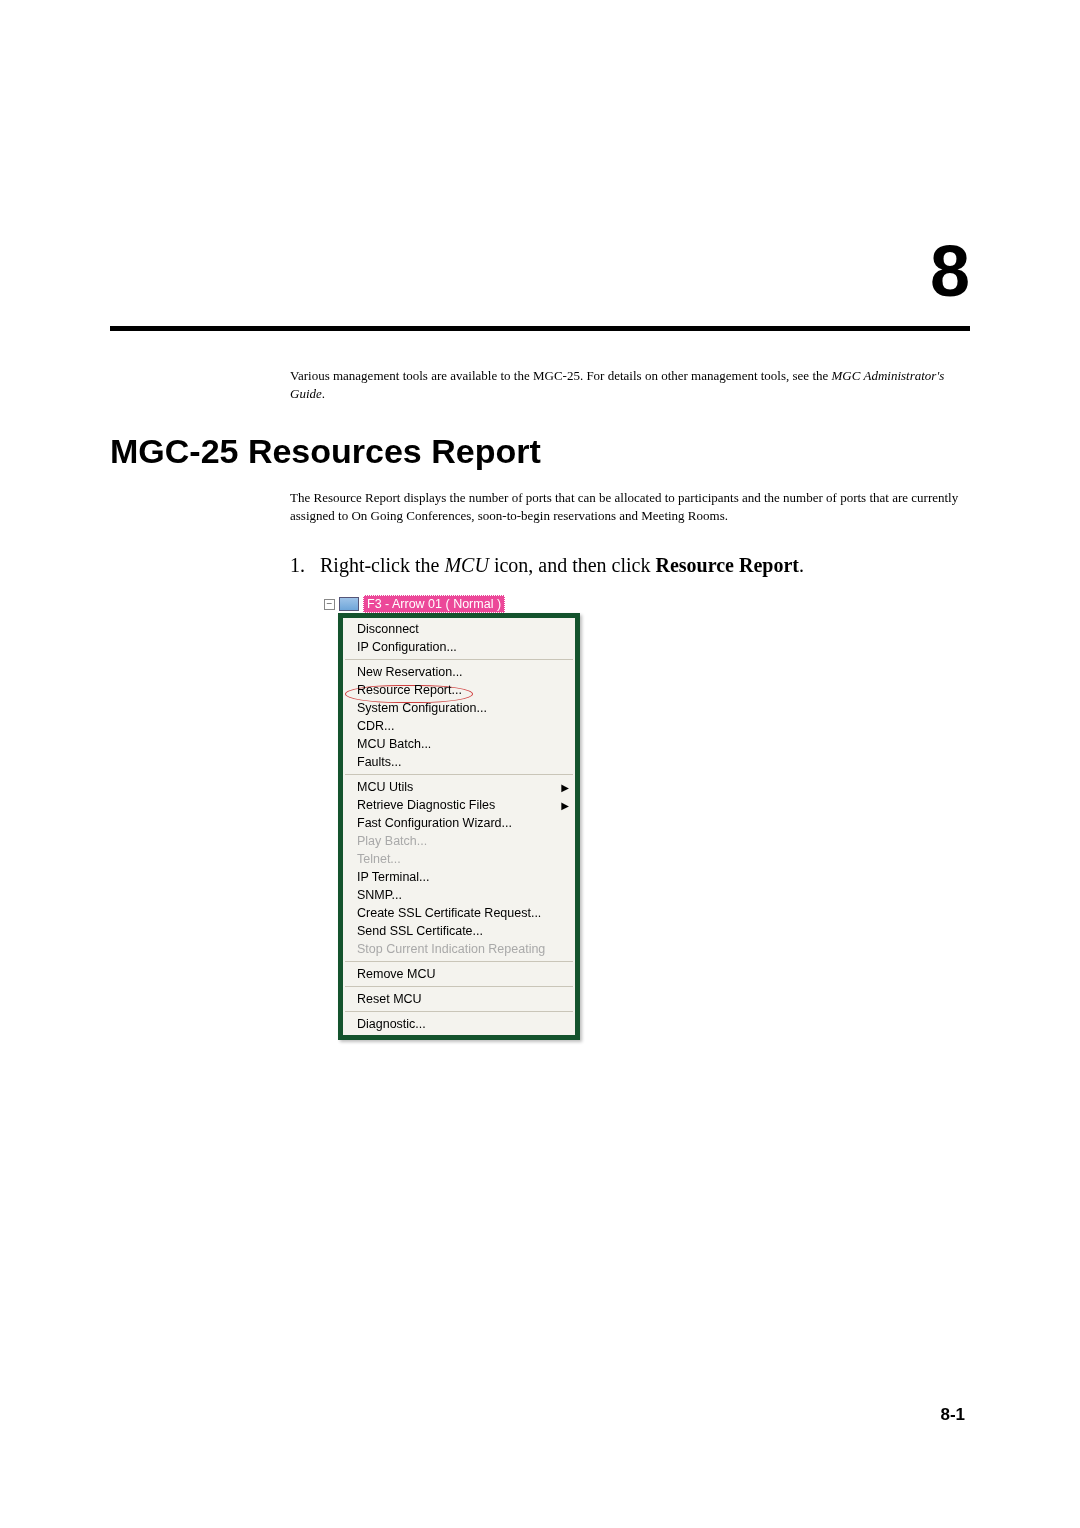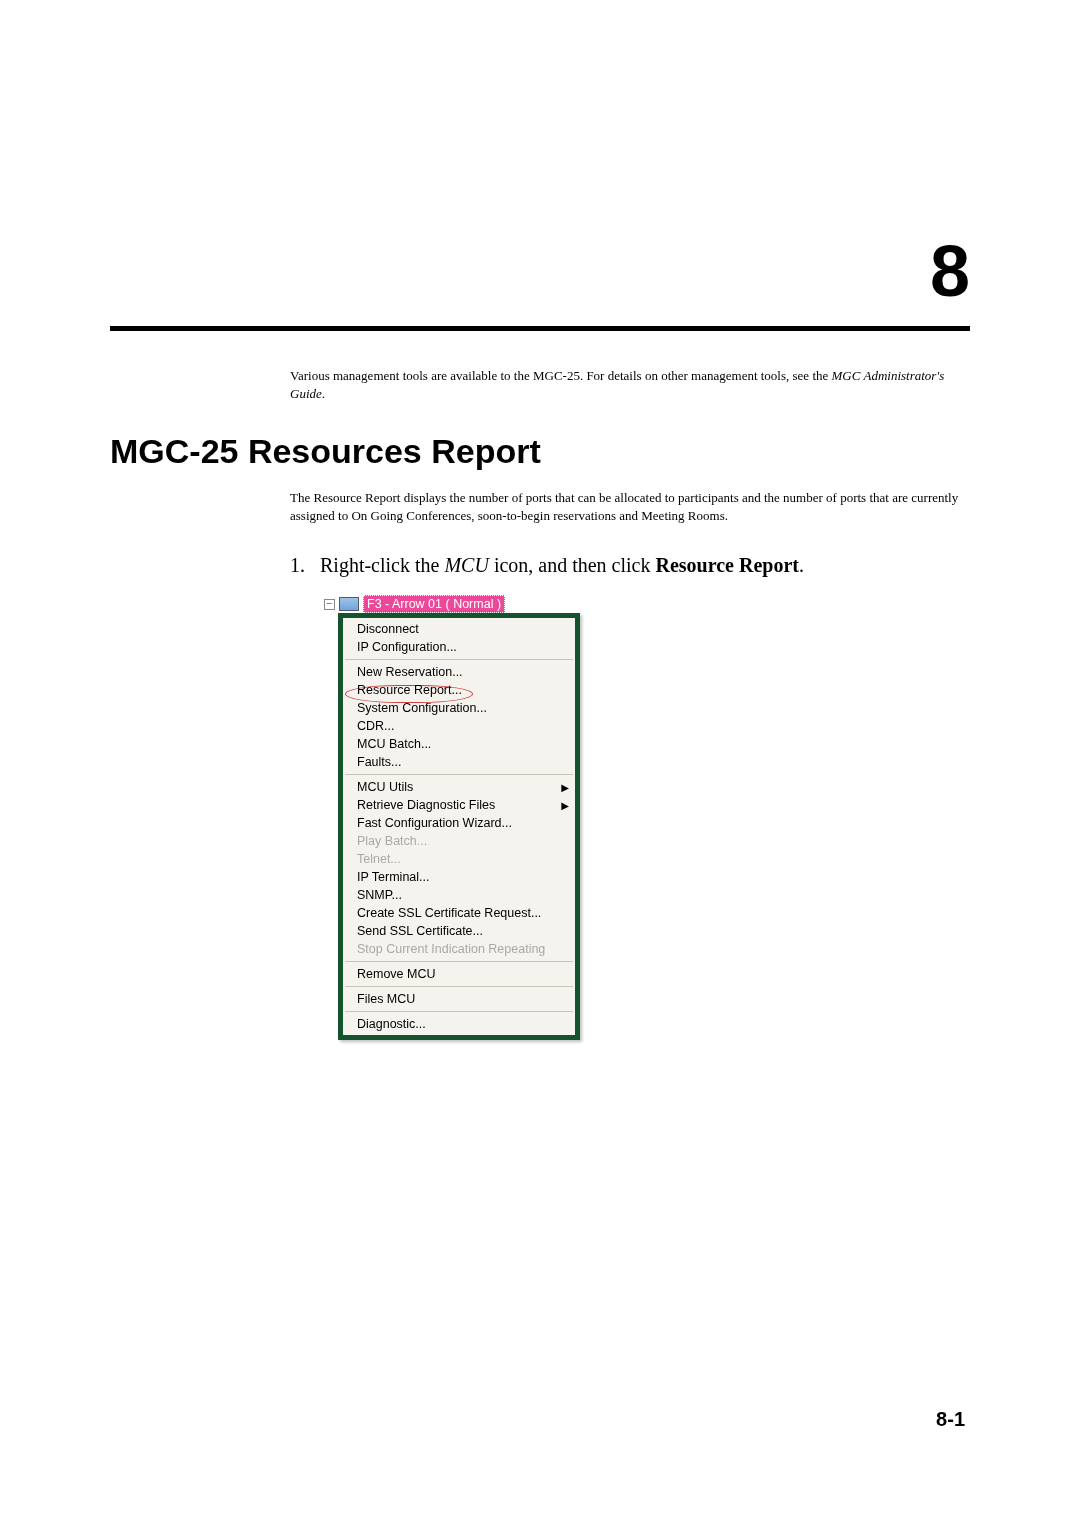--- a/index.html
+++ b/index.html
@@ -119,24 +119,24 @@
     position:absolute;
     border:1.5px solid #d04040;
     border-radius: 50% / 60%;
     width: 128px; height: 18px;
     left: 2px;
     top: 67px;
     pointer-events:none;
   }
   .page-number {
     position:absolute;
-    bottom: 97px;
+    bottom: 103px;
     right: 115px;
     font-family: Arial, Helvetica, sans-serif;
-    font-size: 20px;
+    font-size: 17px;
     font-weight: bold;
   }
 </style>
 </head>
 <body>
 
 <div class="page">
   <div class="chapter-number">8</div>
   <hr class="rule-thick">
 
@@ -180,20 +180,20 @@
         <div class="ctx-item disabled">Play Batch...</div>
         <div class="ctx-item disabled">Telnet...</div>
         <div class="ctx-item">IP Terminal...</div>
         <div class="ctx-item">SNMP...</div>
         <div class="ctx-item">Create SSL Certificate Request...</div>
         <div class="ctx-item">Send SSL Certificate...</div>
         <div class="ctx-item disabled">Stop Current Indication Repeating</div>
         <div class="ctx-sep"></div>
         <div class="ctx-item">Remove MCU</div>
         <div class="ctx-sep"></div>
-        <div class="ctx-item">Files MCU</div>
+        <div class="ctx-item">Reset MCU</div>
         <div class="ctx-sep"></div>
         <div class="ctx-item">Diagnostic...</div>
       </div>
   </div>
 </div>
 
 <div class="page-number">8-1</div>
 
 </body></html>

